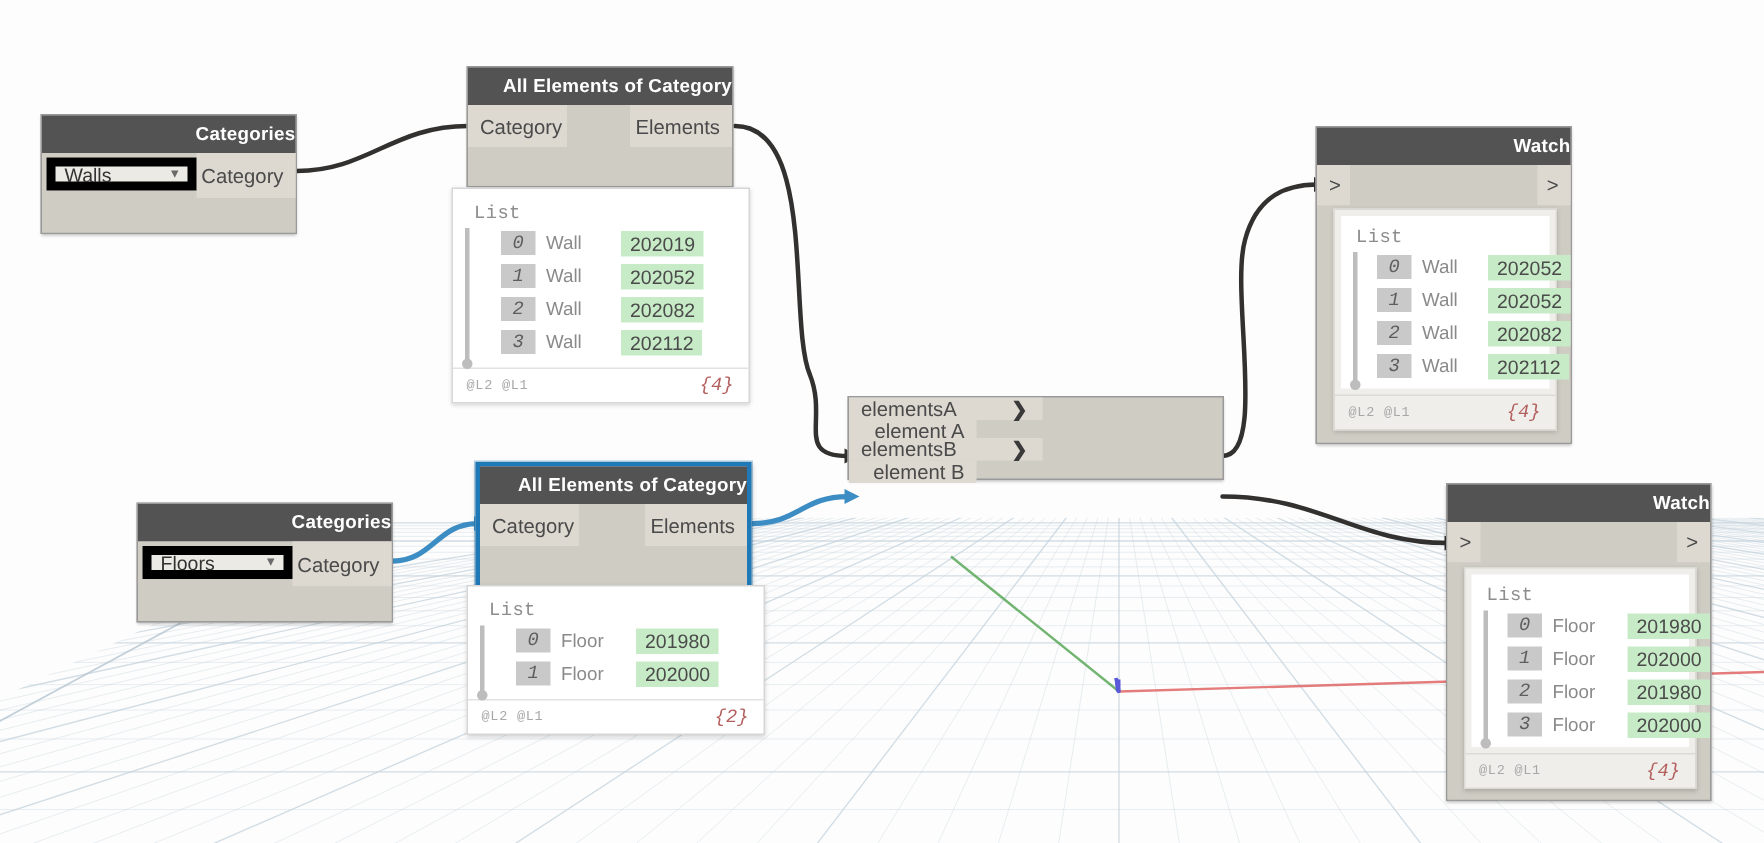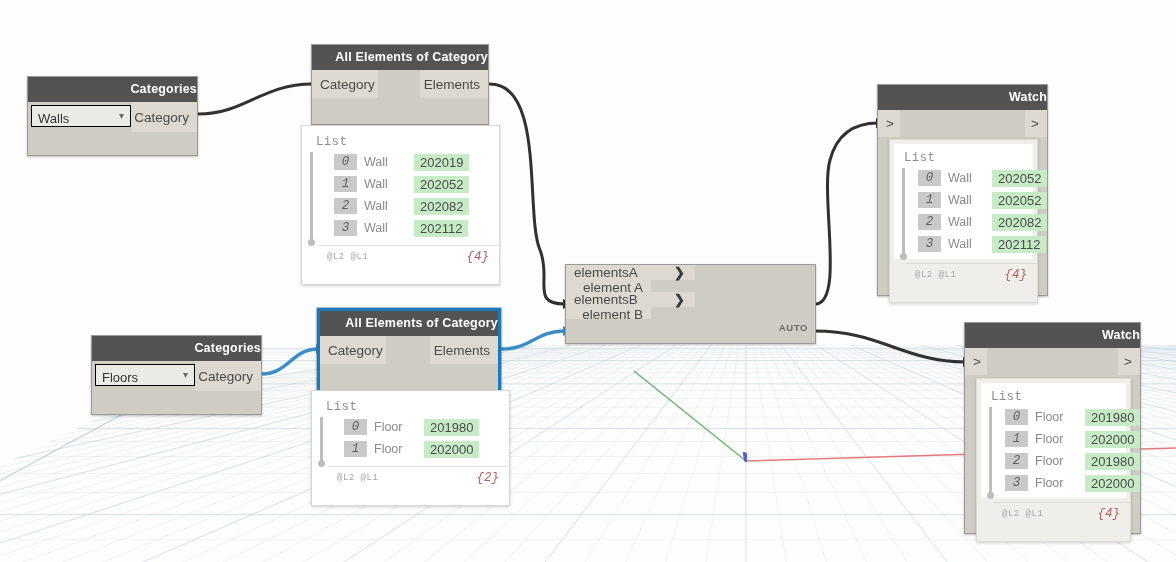--- a/index.html
+++ b/index.html
@@ -48,23 +48,23 @@
   .port-row{display:flex;justify-content:space-between;align-items:stretch;height:27px;flex-direction:column;}
   .port-row .port{font-size:13.5px;}
   .node-foot{background:#cfccc4;height:17px;position:relative;}
   .node-foot .auto{
     position:absolute;right:7px;top:0;font-size:9.5px;font-weight:bold;
     color:#6d6a64;letter-spacing:.6px;line-height:17px;
   }
 
   
   .dd{
-    background:#eceae4;border:1px solid #000000;
+    background:#eceae4;border:6px solid #000000;
     height:22px;margin:3px 0 0 3px;box-sizing:border-box;
-    display:flex;align-items:flex-end;position:relative;
+    display:flex;align-items:center;position:relative;
   }
   .dd .val{font-size:13px;color:#333;padding-left:6px;}
   .dd .arr{position:absolute;right:6px;top:50%;transform:translateY(-55%);
            font-size:10px;color:#6a6a6a;}
 
   
   .preview{
     position:absolute;background:#ffffff;border:1px solid #d6d6d6;
     box-shadow:0 1px 3px rgba(0,0,0,.18);
   }
@@ -76,21 +76,21 @@
                 background:#bdbdbd;}
   .prow{display:flex;align-items:center;height:22px;margin-left:20px;}
   .pidx{background:#c9c9c9;color:#5e5e5e;font-family:"Liberation Mono",monospace;
         font-size:12.5px;font-style:italic;min-width:17px;text-align:center;
         padding:1px 3px;margin-right:7px;}
   .ptype{font-family:Liberation Sans, sans-serif;font-size:12.5px;color:#8a8a8a;
          min-width:44px;}
   .pval{background:#c7ebc7;color:#4b4b4b;font-family:Liberation Sans, sans-serif;
         font-size:13px;padding:1px 6px;margin-left:6px;}
   .pfoot{border-top:1px solid #e2e2e2;height:22px;display:flex;align-items:center;
-         justify-content:space-between;padding:0 10px 16px 9px;margin-left:16px;}
+         justify-content:space-between;padding:0 10px 0 9px;}
   .lvl{font-family:"Liberation Mono",monospace;font-size:9px;color:#a8a8a8;letter-spacing:.5px;}
   .cnt{font-family:"Liberation Mono",monospace;font-size:12.5px;color:#b3605e;font-style:italic;}
 </style>
 </head>
 <body>
 
 <div id="canvas">
 
   <div class="viewport">
     <div class="vp-sky"></div>
@@ -393,23 +393,20 @@
         <div class="port-row">
           <div class="port in" style="width:129px;">
             <span>elementsB</span>
             <span class="chev">❯</span>
           </div>
           <div class="port out" style="width:85px;">
             <span>element B</span>
           </div>
         </div>
       </div>
-      <div class="node-foot" style="height:24px;">
-        <span class="auto">AUTO</span>
-      </div>
     </div>
   </div>
 
   <div class="node" style="left:877px;top:84px;width:171px;">
     <div class="node-body">
       <div class="node-title">Watch</div>
       <div class="ports" style="height:27px;">
         <div class="port in" style="width:22px;">
           <span>&gt;</span>
         </div>

